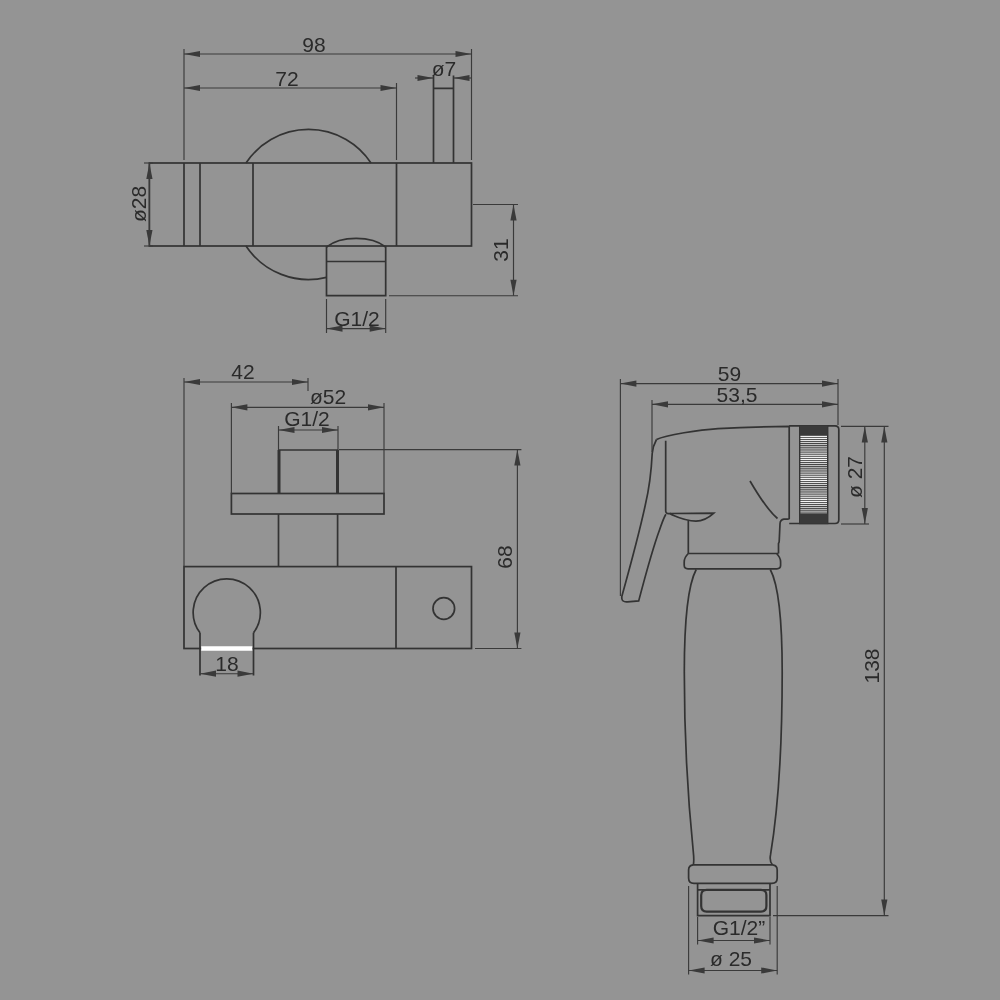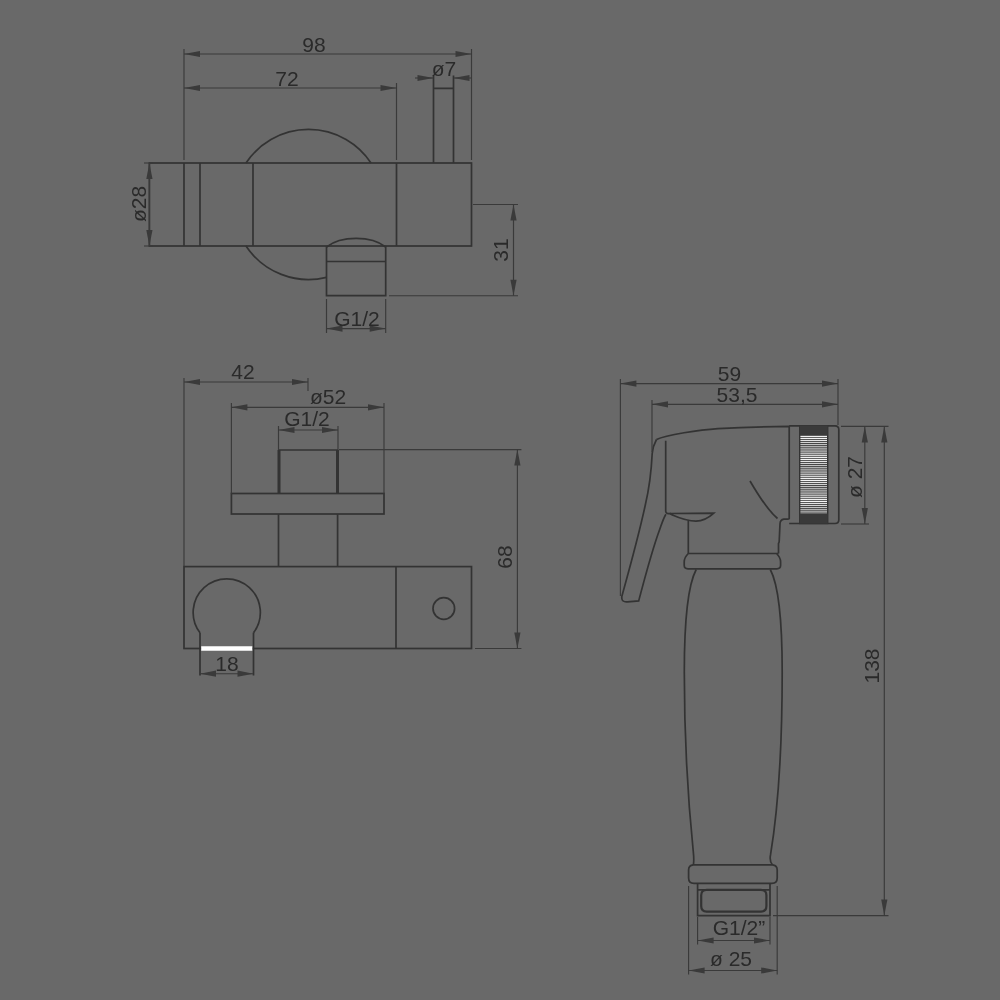--- a/index.html
+++ b/index.html
@@ -1,16 +1,16 @@
 <!DOCTYPE html>
 <html><head>
 <meta charset="utf-8">
 <style>
   html,body{margin:0;padding:0;background:#ffffff;}
-  .page{width:1000px;height:1000px;position:relative;background:#a16207;filter:grayscale(1);}
+  .page{width:1000px;height:1000px;position:relative;background:#14b8a6;filter:grayscale(1);}
   text{font-family:"Liberation Sans",sans-serif;font-size:21px;fill:#2a2a2a;}
 </style>
 </head>
 <body>
 <div class="page">
 <svg width="1000" height="1000" viewBox="0 0 1000 1000">
 <defs>
   <path id="ar" d="M0,0 L-16,3.1 L-16,-3.1 Z" fill="#3a3a3a"></path>
   <pattern id="knurl" width="6" height="2.1" patternUnits="userSpaceOnUse">
     <rect width="6" height="2.2" fill="#fdfdfd"></rect>

